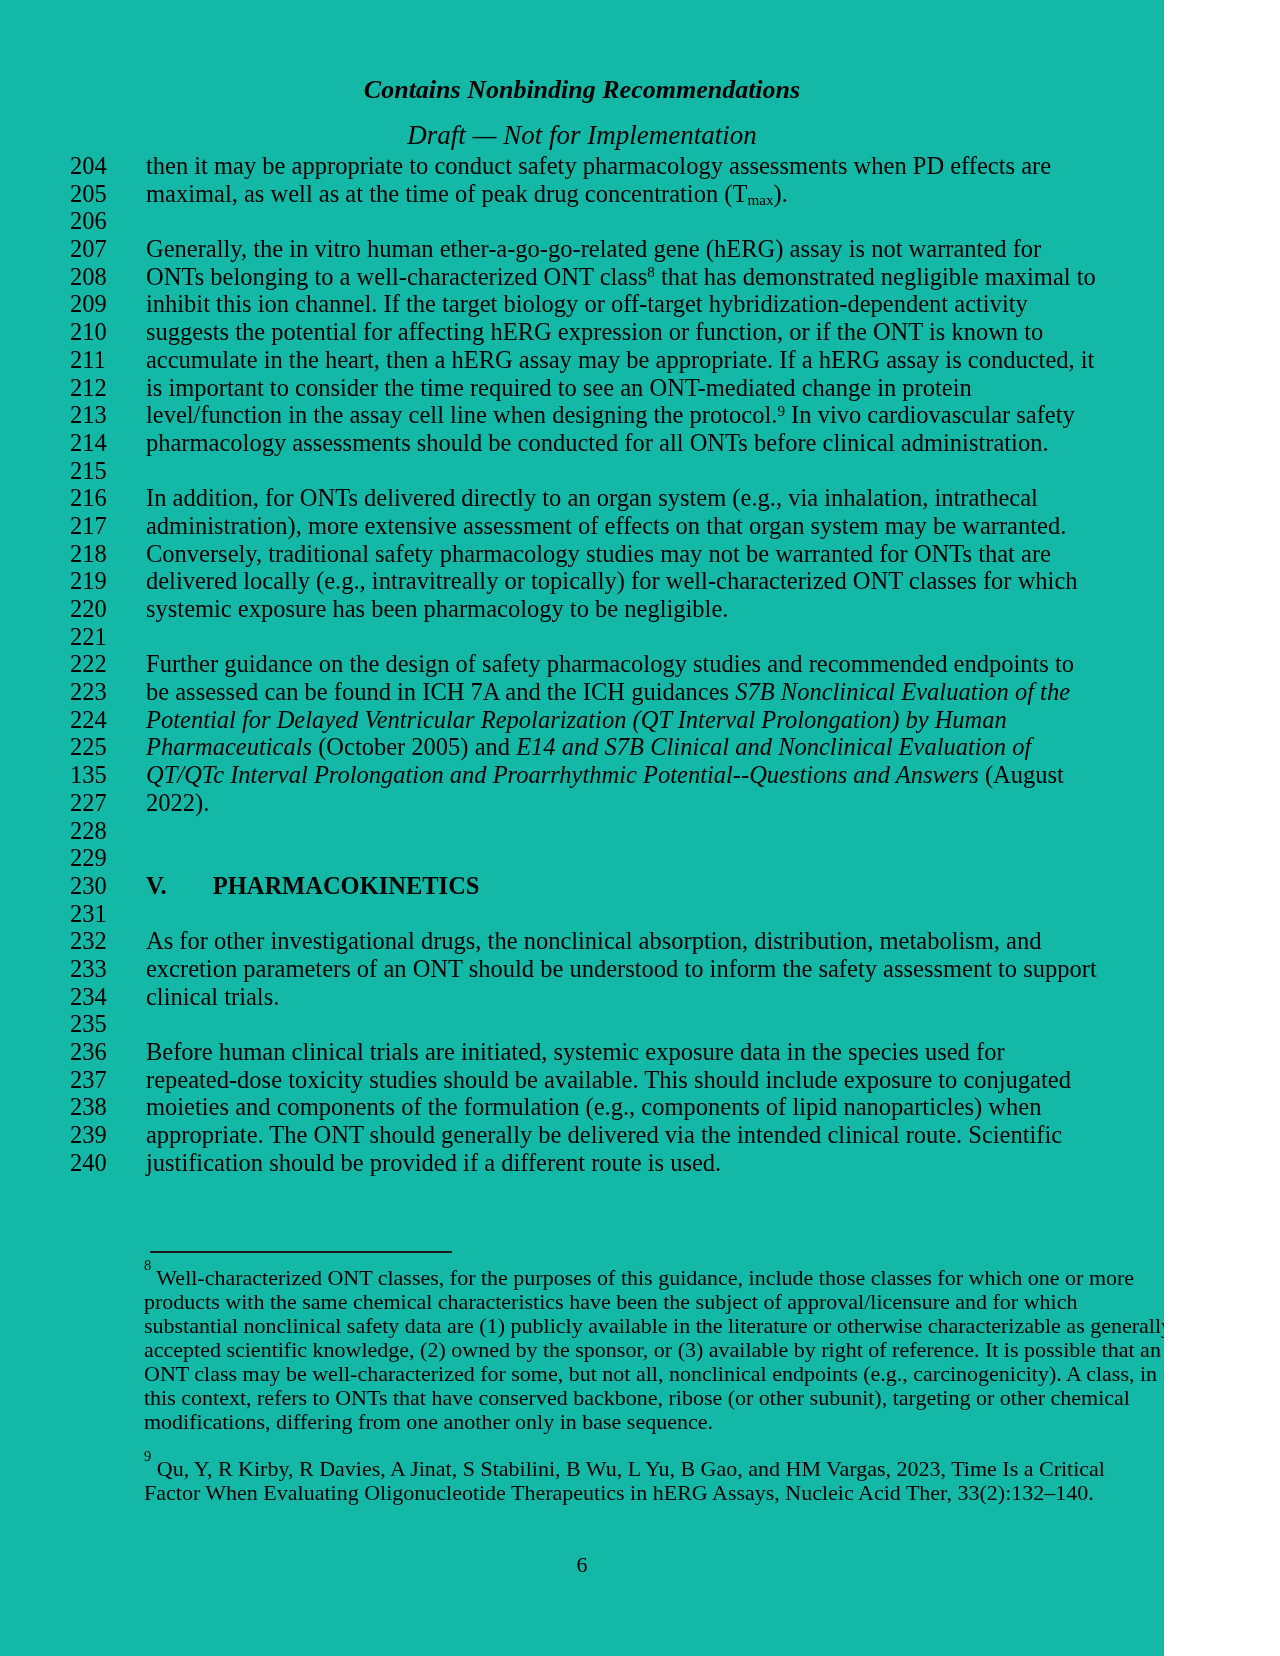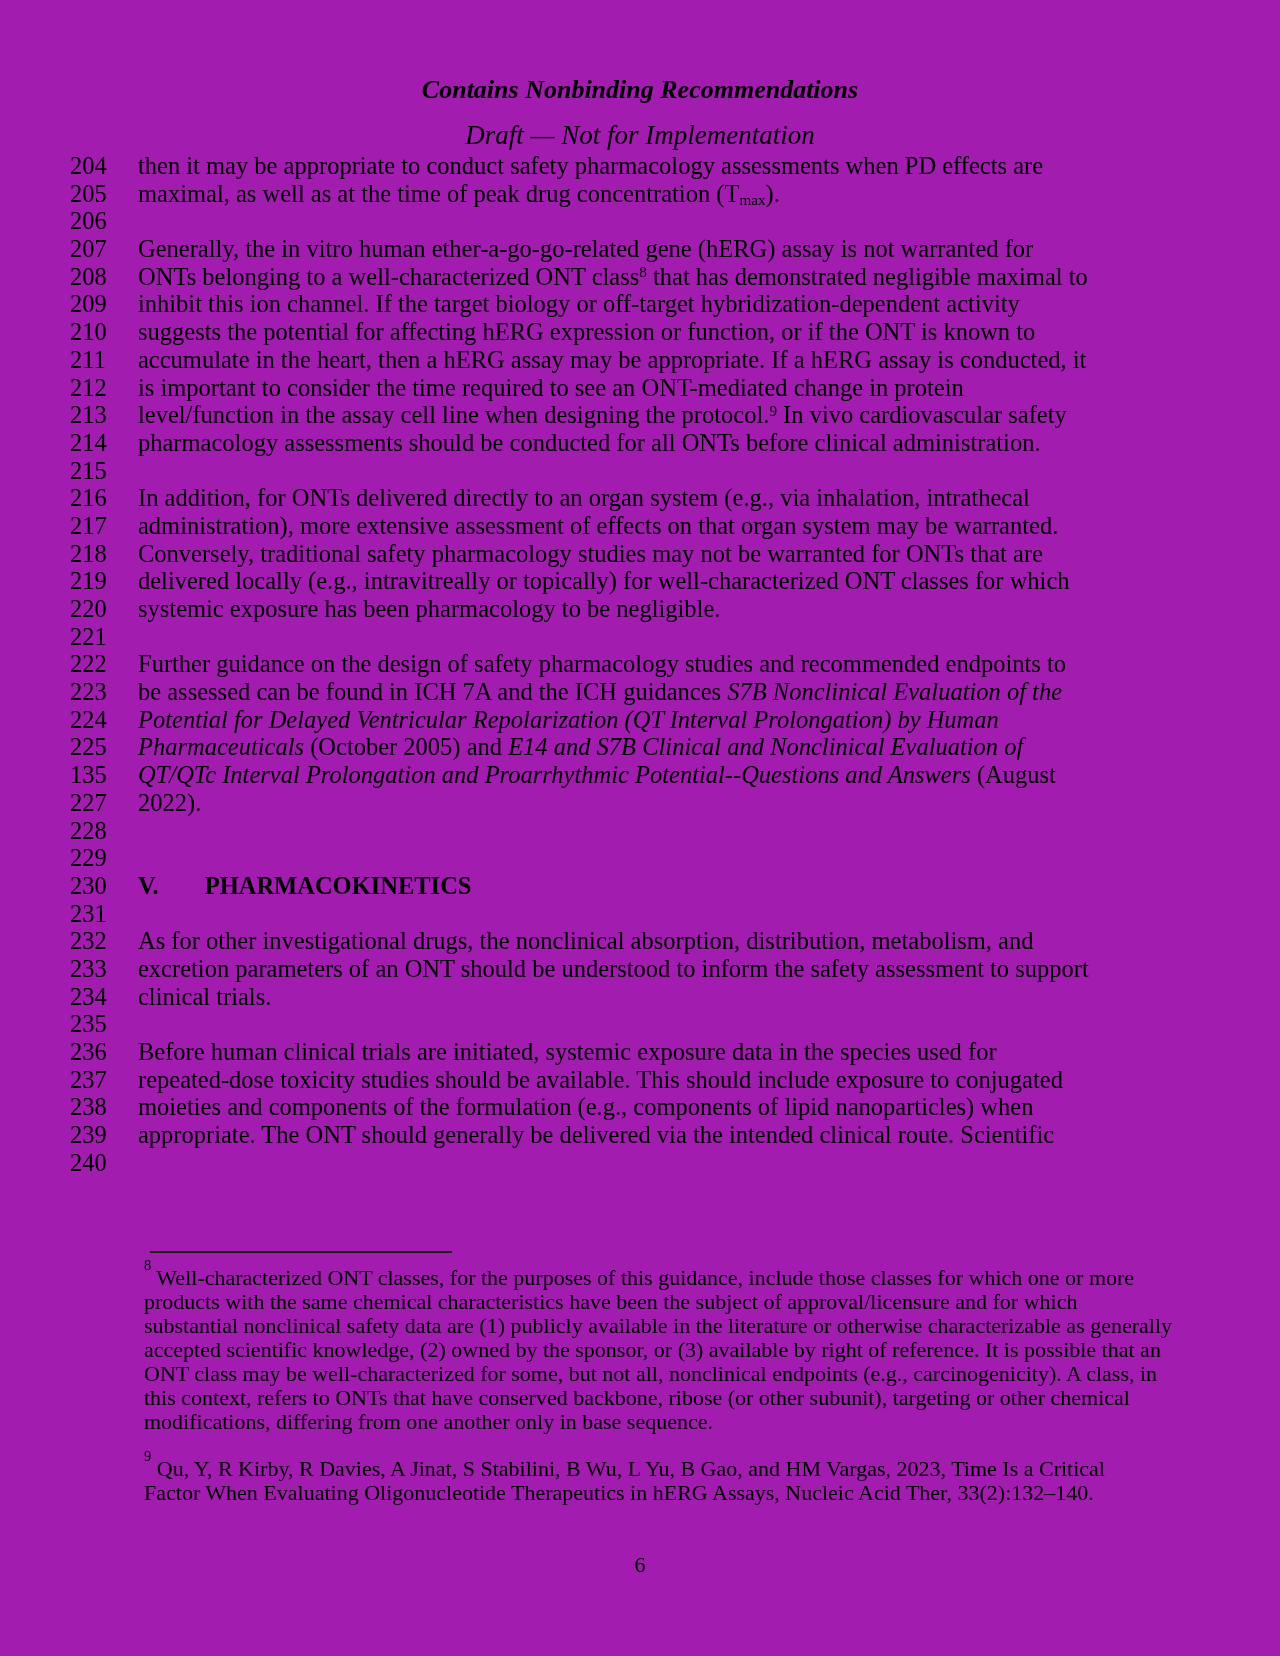--- a/index.html
+++ b/index.html
@@ -1,36 +1,36 @@
 <!DOCTYPE html>
 <html><head>
 <meta charset="utf-8">
 <style>
   * { margin: 0; padding: 0; box-sizing: border-box; }
   html, body { background: #ffffff; }
   .page {
     position: relative;
-    width: 1280px;
+    width: 1164px;
     height: 1656px;
-    background: #a21caf;
+    background: #14b8a6;
     color: #000000;
     font-family: "Liberation Serif", "DejaVu Serif", serif;
     overflow: hidden;
   }
   .doc-header { position: absolute; top: 76px; left: 0; width: 100%; text-align: center; }
   .doc-header .title {
     font-size: 26px; font-weight: bold; font-style: italic; line-height: 1.1;
   }
   .doc-header .subtitle {
     margin-top: 16px; font-size: 27px; font-style: italic; line-height: 1.1;
   }
   .body-lines { position: absolute; top: 152px; left: 0; width: 100%; }
   .bline { position: relative; height: 27.7px; line-height: 27.7px; font-size: 24.5px; }
   .bline .num { position: absolute; left: 70px; top: 0; }
-  .bline .txt { position: absolute; left: 138px; top: 0; white-space: nowrap; }
+  .bline .txt { position: absolute; left: 146px; top: 0; white-space: nowrap; }
   .seg-r { }
   .seg-i { font-style: italic; }
   .seg-b { font-weight: bold; }
   .seg-gapb { font-weight: bold; margin-left: 46px; margin-top: 40px; }
   .seg-sup { font-size: 0.62em; position: relative; top: -0.48em; }
   .seg-sub { font-size: 0.62em; position: relative; top: 0.22em; }
   .fn-separator {
     position: absolute; top: 1251px; left: 150px; width: 302px; height: 2px;
     background: #1a1a1a;
   }
@@ -193,20 +193,21 @@
       <div class="bline">
         <span class="num">238</span>
         <span class="txt"><span class="seg-r">moieties and components of the formulation (e.g., components of lipid nanoparticles) when</span></span>
       </div>
       <div class="bline">
         <span class="num">239</span>
         <span class="txt"><span class="seg-r">appropriate. The ONT should generally be delivered via the intended clinical route. Scientific</span></span>
       </div>
       <div class="bline">
         <span class="num">240</span>
+        <span class="txt"><span class="seg-r">justification should be provided if a different route is used.</span></span>
       </div>
     </div>
 
   <div class="fn-separator"></div>
 
   <div class="footnote footnote-8">
       <div class="fline"><sup>8</sup> Well-characterized ONT classes, for the purposes of this guidance, include those classes for which one or more</div>
       <div class="fline">products with the same chemical characteristics have been the subject of approval/licensure and for which</div>
       <div class="fline">substantial nonclinical safety data are (1) publicly available in the literature or otherwise characterizable as generally</div>
       <div class="fline">accepted scientific knowledge, (2) owned by the sponsor, or (3) available by right of reference. It is possible that an</div>

